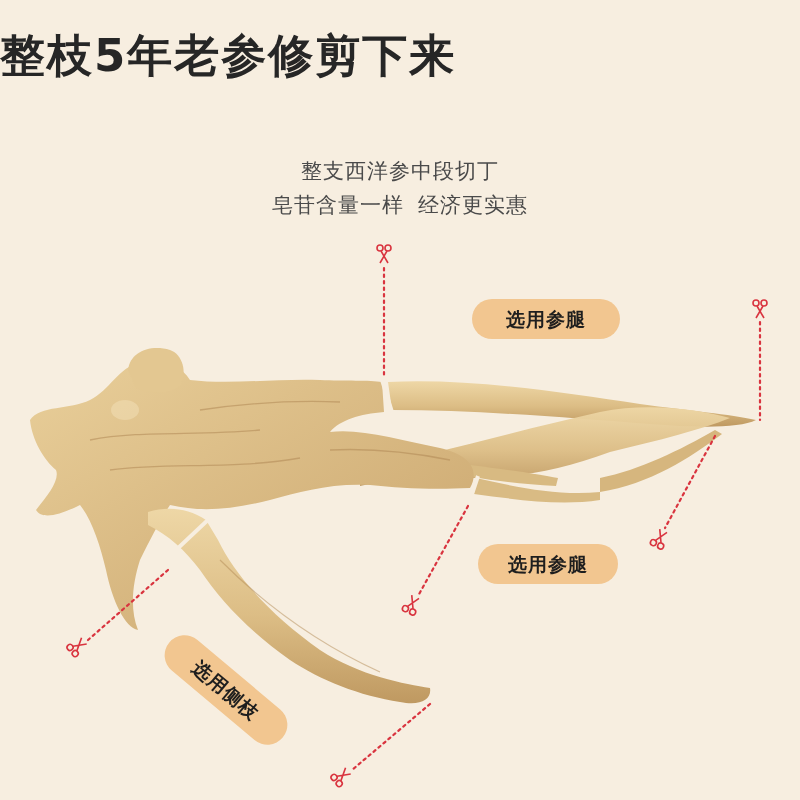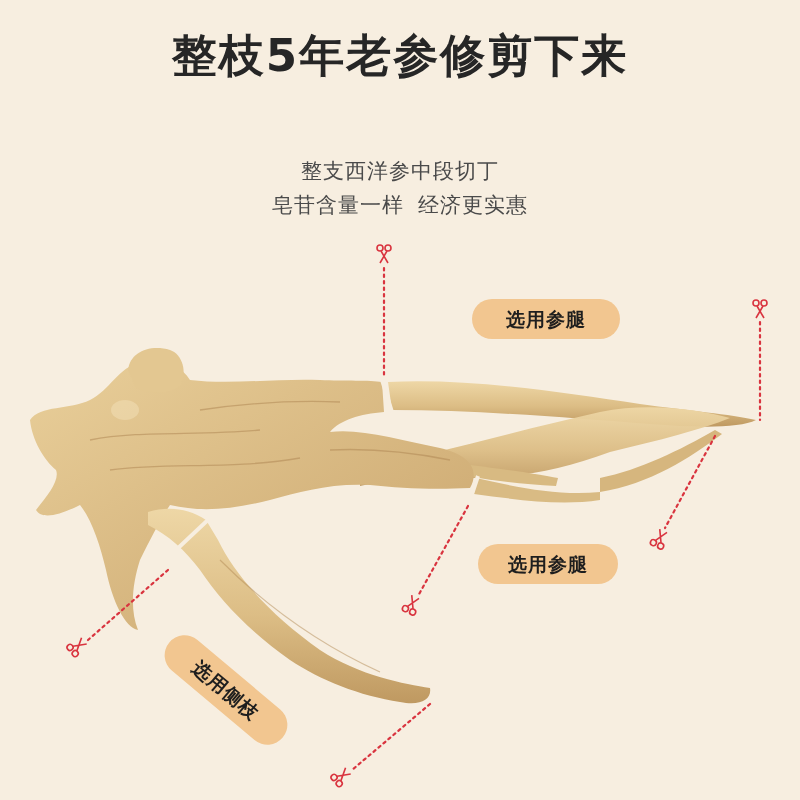--- a/index.html
+++ b/index.html
@@ -4,21 +4,21 @@
 <style>
   html, body { margin: 0; padding: 0; }
   body {
     width: 800px; height: 800px; overflow: hidden;
     background: #f7eee0;
     font-family: "DejaVu Sans", "Liberation Sans", sans-serif;
     position: relative;
   }
   .canvas { position: absolute; left: 0; top: 0; width: 800px; height: 800px; }
   .headline {
-    position: absolute; left: 0; width: 800px; text-align: center;
+    position: absolute; left: 0; width: 800px; 
     color: #262626; font-weight: bold; font-size: 45px; letter-spacing: 2px;
     line-height: 56px;
   }
   .headline.l1 { top: 28px; }
   .headline.l2 { top: 86px; }
   .subline {
     position: absolute; left: 0; width: 800px; text-align: center;
     color: #4a4a4a; font-size: 21px; letter-spacing: 1px; line-height: 30px;
   }
   .subline.l1 { top: 156px; }

